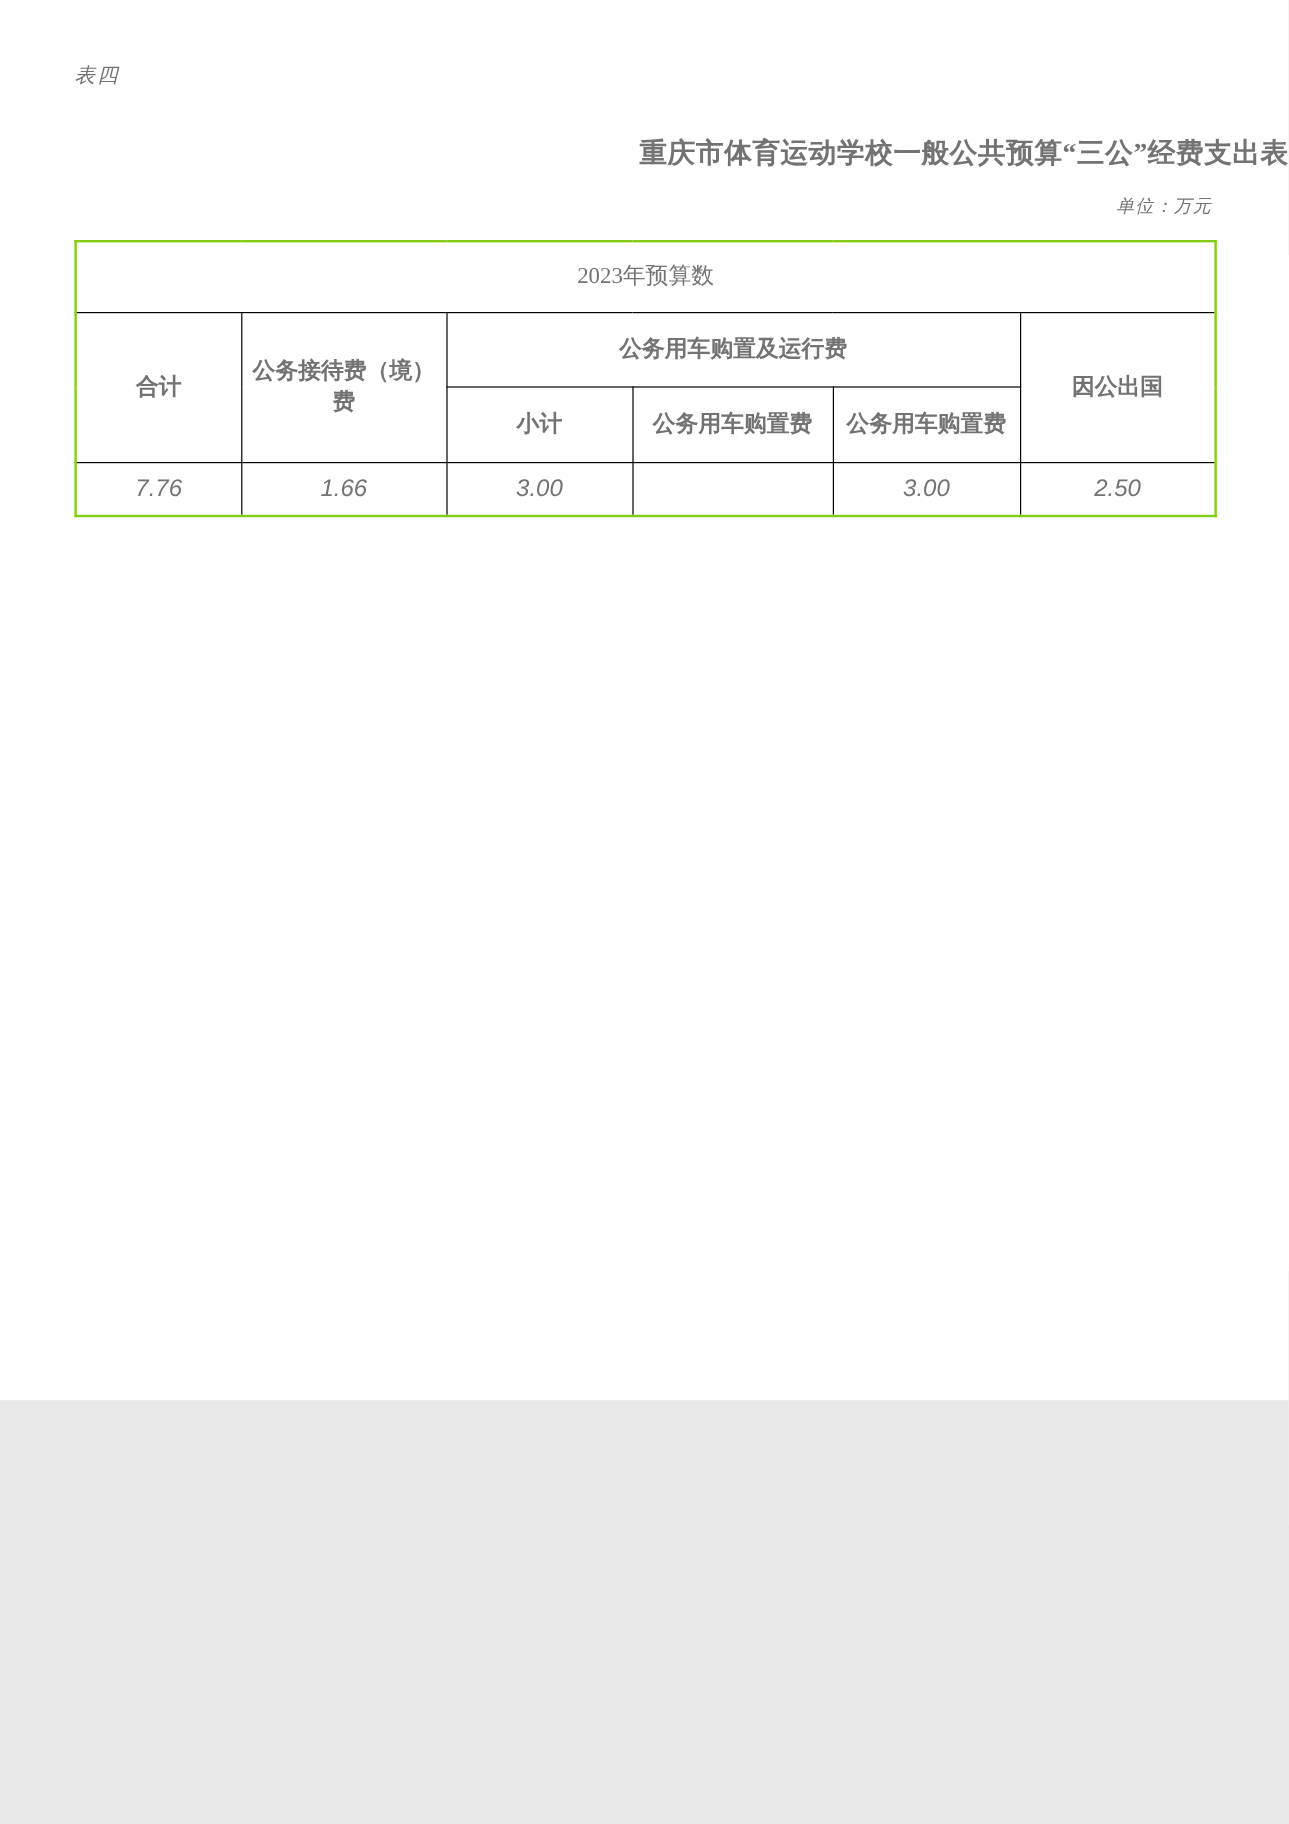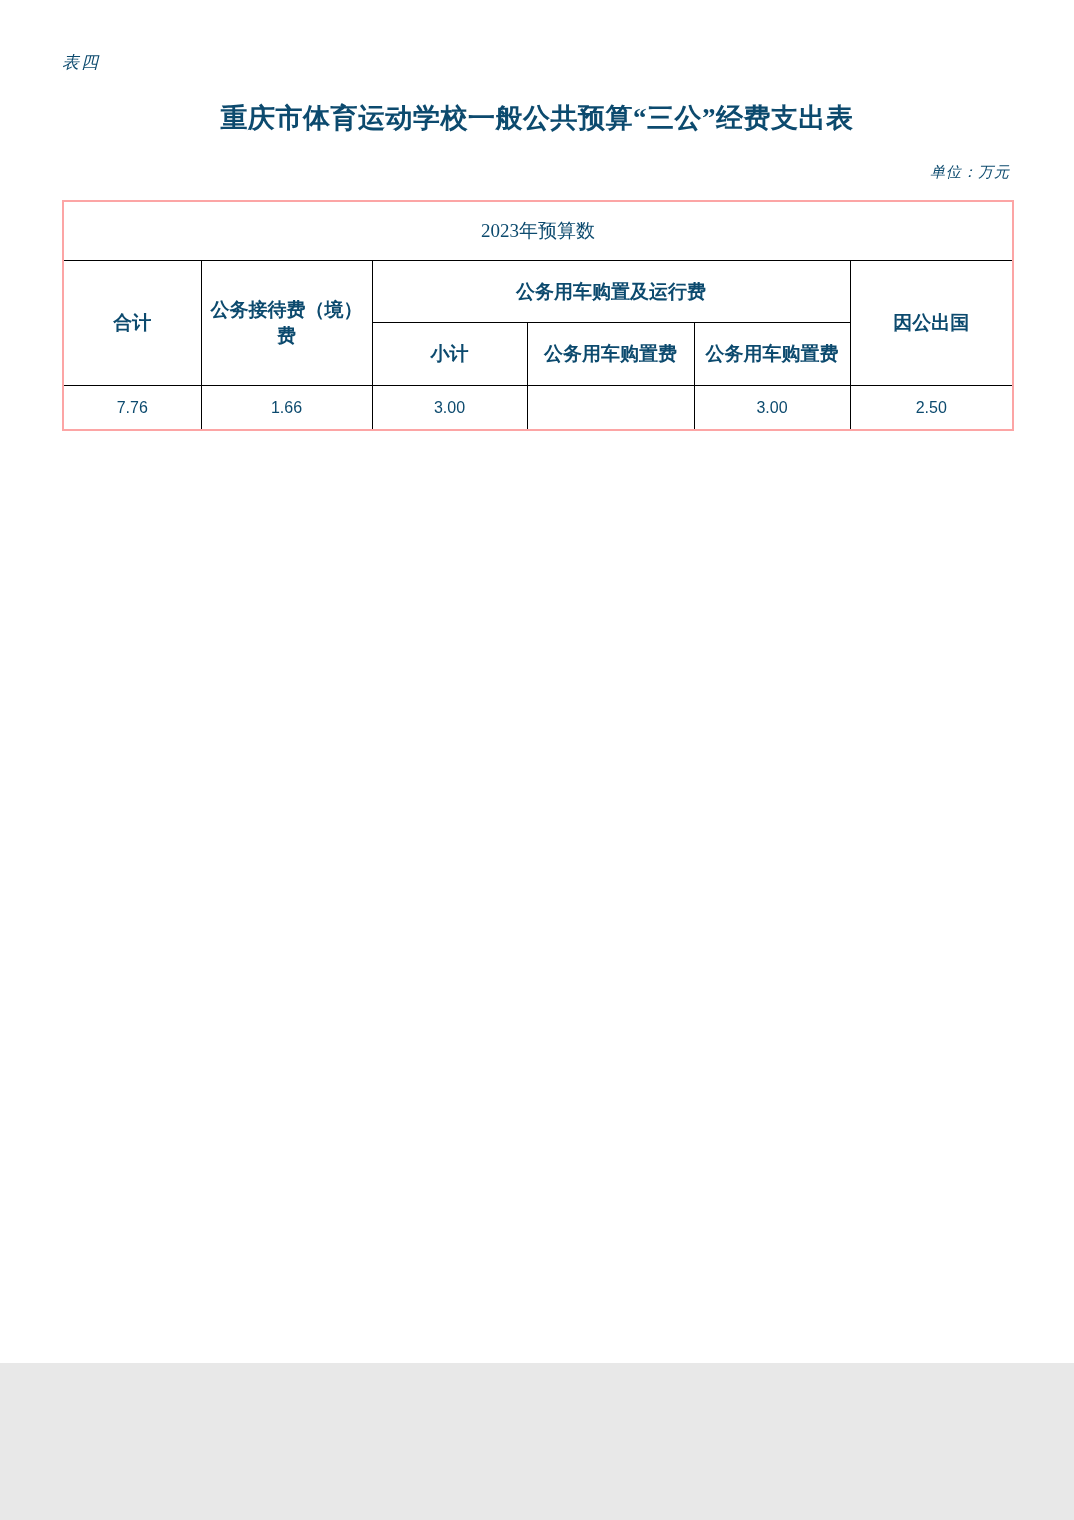--- a/index.html
+++ b/index.html
@@ -1,63 +1,63 @@
 <!DOCTYPE html>
 <html><head>
 <meta charset="utf-8">
 <style>
   html, body { margin: 0; padding: 0; background: #e8e8e8; }
   .page {
     position: relative;
     width: 1074px;
-    height: 1363px;
+    height: 1167px;
     margin: 0 auto;
     background: #ffffff;
-    color: #0c4a6e;
+    color: #737373;
     overflow: hidden;
   }
   .table-label {
     position: absolute;
     left: 62px;
     top: 51px;
     font-family: "DejaVu Serif", serif;
     font-style: italic;
     font-size: 17px;
     letter-spacing: 2px;
   }
   .title {
     position: absolute;
     left: 0;
-    top: 100px;
+    top: 112px;
     width: 100%;
-    text-align: center;
+    text-align: right;
     font-family: "Liberation Serif", serif;
     font-weight: bold;
-    font-size: 27px;
+    font-size: 23px;
     letter-spacing: 0.5px;
     white-space: nowrap;
   }
   .unit-note {
     position: absolute;
     right: 64px;
     top: 163px;
     font-family: "DejaVu Serif", serif;
     font-style: italic;
     font-size: 15px;
     letter-spacing: 1px;
     text-align: right;
   }
   table.budget-table {
     position: absolute;
     left: 62px;
     top: 200px;
     width: 950px;
     table-layout: fixed;
     border-collapse: collapse;
-    border: 2px solid #fca5a5;
+    border: 2px solid #84cc16;
   }
   table.budget-table td {
     border: 1px solid #000000;
     text-align: center;
     vertical-align: middle;
     padding: 0 6px;
     font-family: "Liberation Sans", sans-serif;
     font-size: 19px;
     line-height: 1.35;
     overflow: hidden;
@@ -69,22 +69,23 @@
     font-weight: normal;
     font-size: 19px;
   }
   tr.header-row { height: 62px; }
   tr.sub-header-row { height: 63px; }
   tr.header-row td, tr.sub-header-row td { font-weight: bold; margin-left: 31px; }
   td.pad-wrap { padding: 0 12px; }
   tr.data-row td {
     height: 43px;
     font-weight: normal;
-    font-size: 16px;
+    font-size: 20px;
     font-family: "Liberation Sans", sans-serif;
+    font-style: italic;
   }
 </style>
 </head>
 <body>
 
 <div class="page">
 
   <div class="table-label">表四</div>
 
   <div class="title">重庆市体育运动学校一般公共预算“三公”经费支出表</div>

